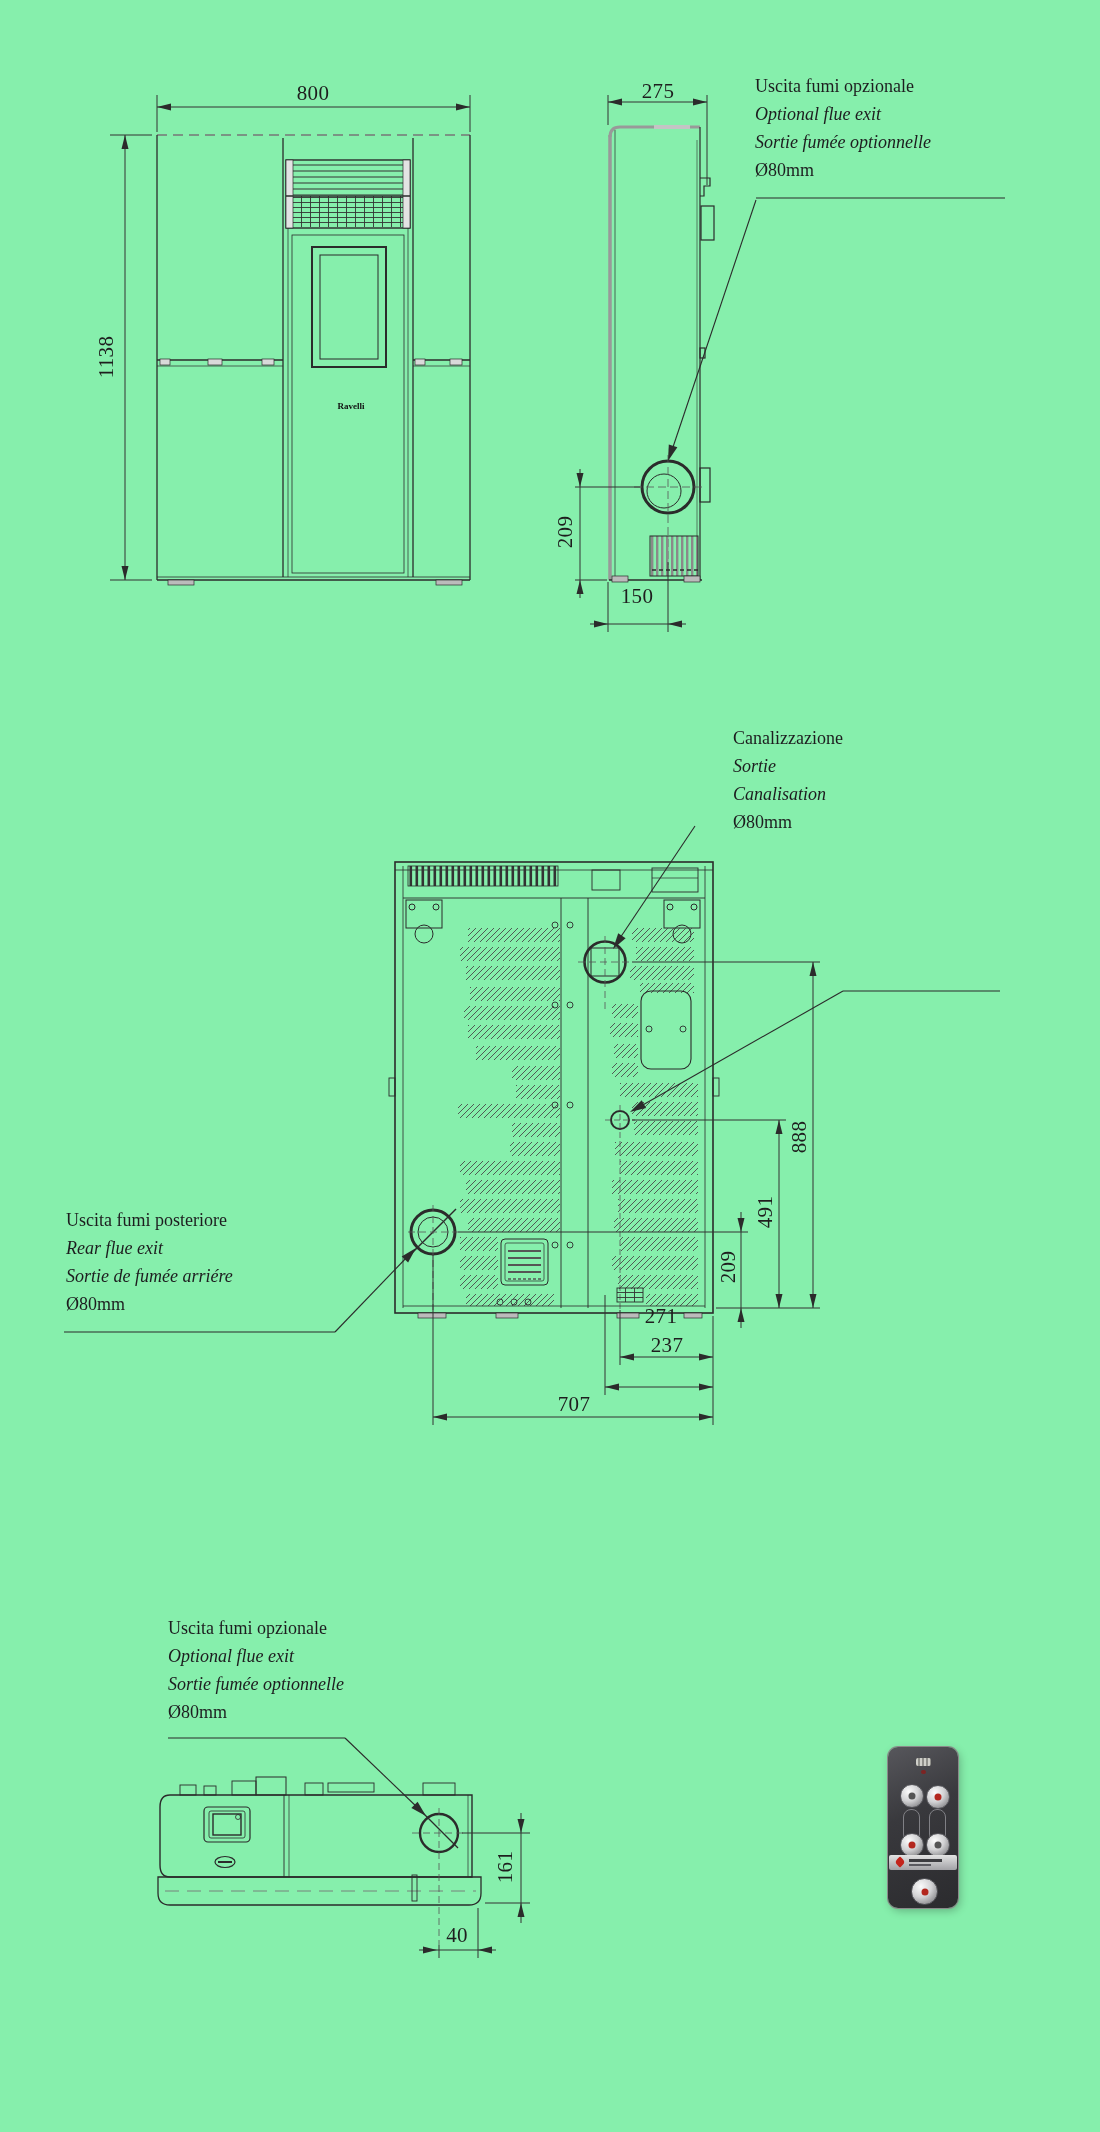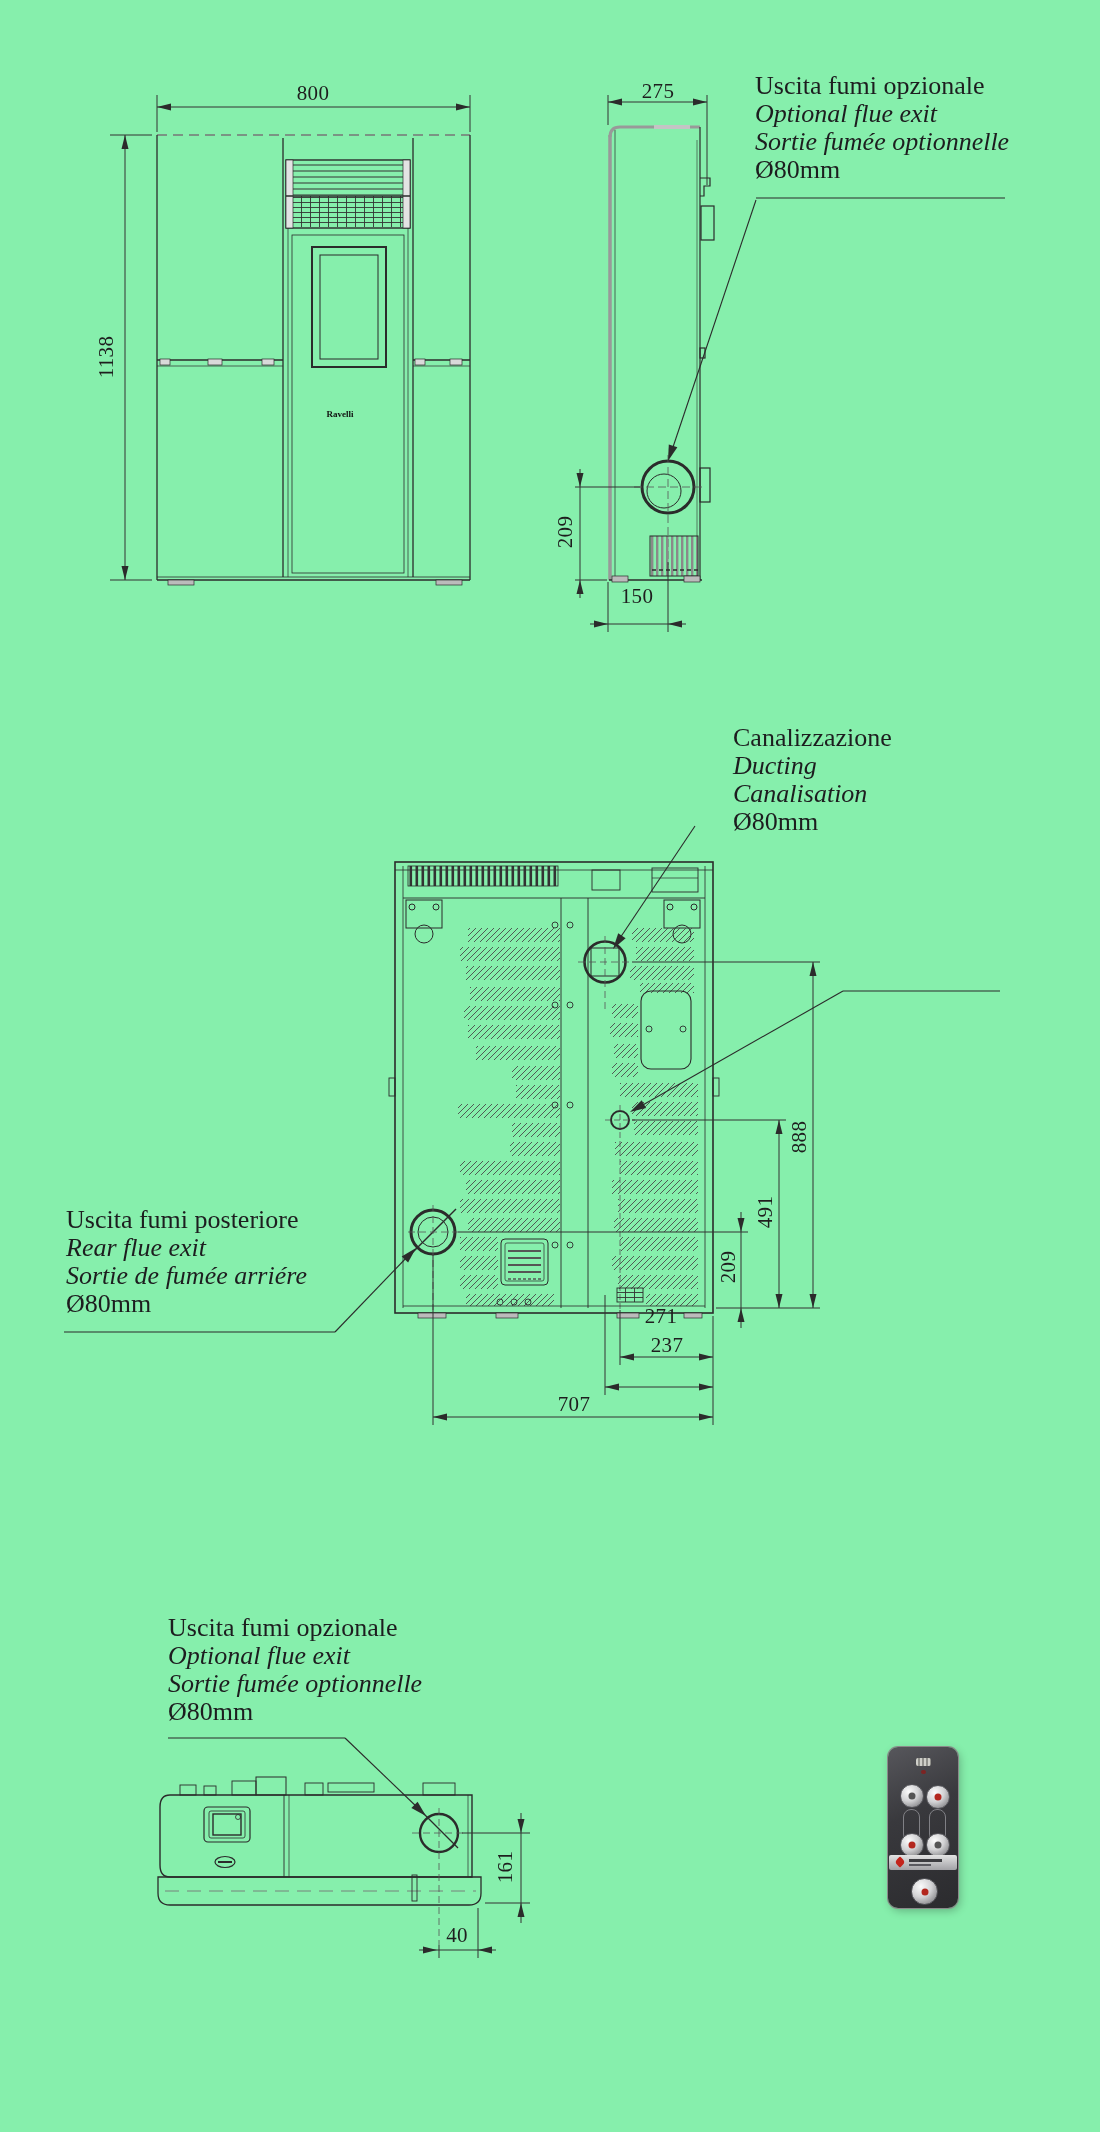--- a/index.html
+++ b/index.html
@@ -2,21 +2,21 @@
 <html><head>
 <meta charset="utf-8">
 <style>
   html,body{margin:0;padding:0;background:#fff;}
   #canvas{position:relative;width:1100px;height:2132px;background:#86efac;overflow:hidden;
           font-family:Liberation Serif, serif;color:#222;padding-left:31px;}
   svg{position:absolute;left:0;top:0;}
   .lbl{position:absolute;font-size:21px;letter-spacing:.3px;color:#1e1e1e;white-space:nowrap;
        transform:translate(-50%,-50%);}
   .lbl.v{transform:translate(-50%,-50%) rotate(-90deg);}
-  .ann{position:absolute;font-size:26px;line-height:28px;color:#1d1d1f;white-space:nowrap;}
+  .ann{position:absolute;font-size:18px;line-height:28px;color:#1d1d1f;white-space:nowrap;}
   .ann .it{font-style:italic;}
   .doorlogo{position:absolute;font-size:9px;font-weight:bold;color:#111;transform:translate(-50%,-50%);}
   
   .remote{position:absolute;left:888px;top:1747px;width:70px;height:161px;border-radius:10px;
           background:linear-gradient(155deg,#57575c 0%,#39393d 40%,#2b2b2e 100%);
           box-shadow:0 0 0 1px #8a8a8a, 2px 3px 8px rgba(0,0,0,.25);}
   .remote .ir{position:absolute;left:28px;top:11px;width:15px;height:8px;border-radius:2px;
           background:repeating-linear-gradient(90deg,#cfcfc9 0 2px,#8f8f8a 2px 4px);}
   .remote .irdot{position:absolute;left:33px;top:23px;width:5px;height:4px;border-radius:2px;background:#7c2424;}
   .rbtn{position:absolute;width:22px;height:22px;border-radius:50%;border:1px solid #55555a;
@@ -399,32 +399,32 @@
 <div class="lbl v" style="left:799px;top:1137px;">888</div>
 <div class="lbl v" style="left:765px;top:1212px;">491</div>
 <div class="lbl v" style="left:728px;top:1267px;">209</div>
 <div class="lbl" style="left:667px;top:1345px;">237</div>
 <div class="lbl" style="left:661px;top:1316px;">271</div>
 <div class="lbl" style="left:574px;top:1404px;">707</div>
 
 <div class="lbl v" style="left:505px;top:1867px;">161</div>
 <div class="lbl" style="left:457px;top:1935px;">40</div>
 
-<div class="doorlogo" style="left:340px;top:406px;margin-top:8px;">Ravelli</div>
+<div class="doorlogo" style="left:351px;top:406px;">Ravelli</div>
 
 <div class="ann" style="left:755px;top:72px;">
   <div>Uscita fumi opzionale</div>
   <div class="it">Optional flue exit</div>
   <div class="it">Sortie fumée optionnelle</div>
   <div>Ø80mm</div>
 </div>
 
 <div class="ann" style="left:685px;top:724px;margin-left:48px;">
   <div>Canalizzazione</div>
-  <div class="it">Ducting</div>
+  <div class="it">Sortie</div>
   <div class="it">Canalisation</div>
   <div>Ø80mm</div>
 </div>
 
 
 <div class="ann" style="left:66px;top:1206px;">
   <div>Uscita fumi posteriore</div>
   <div class="it">Rear flue exit</div>
   <div class="it">Sortie de fumée arriére</div>
   <div>Ø80mm</div>

